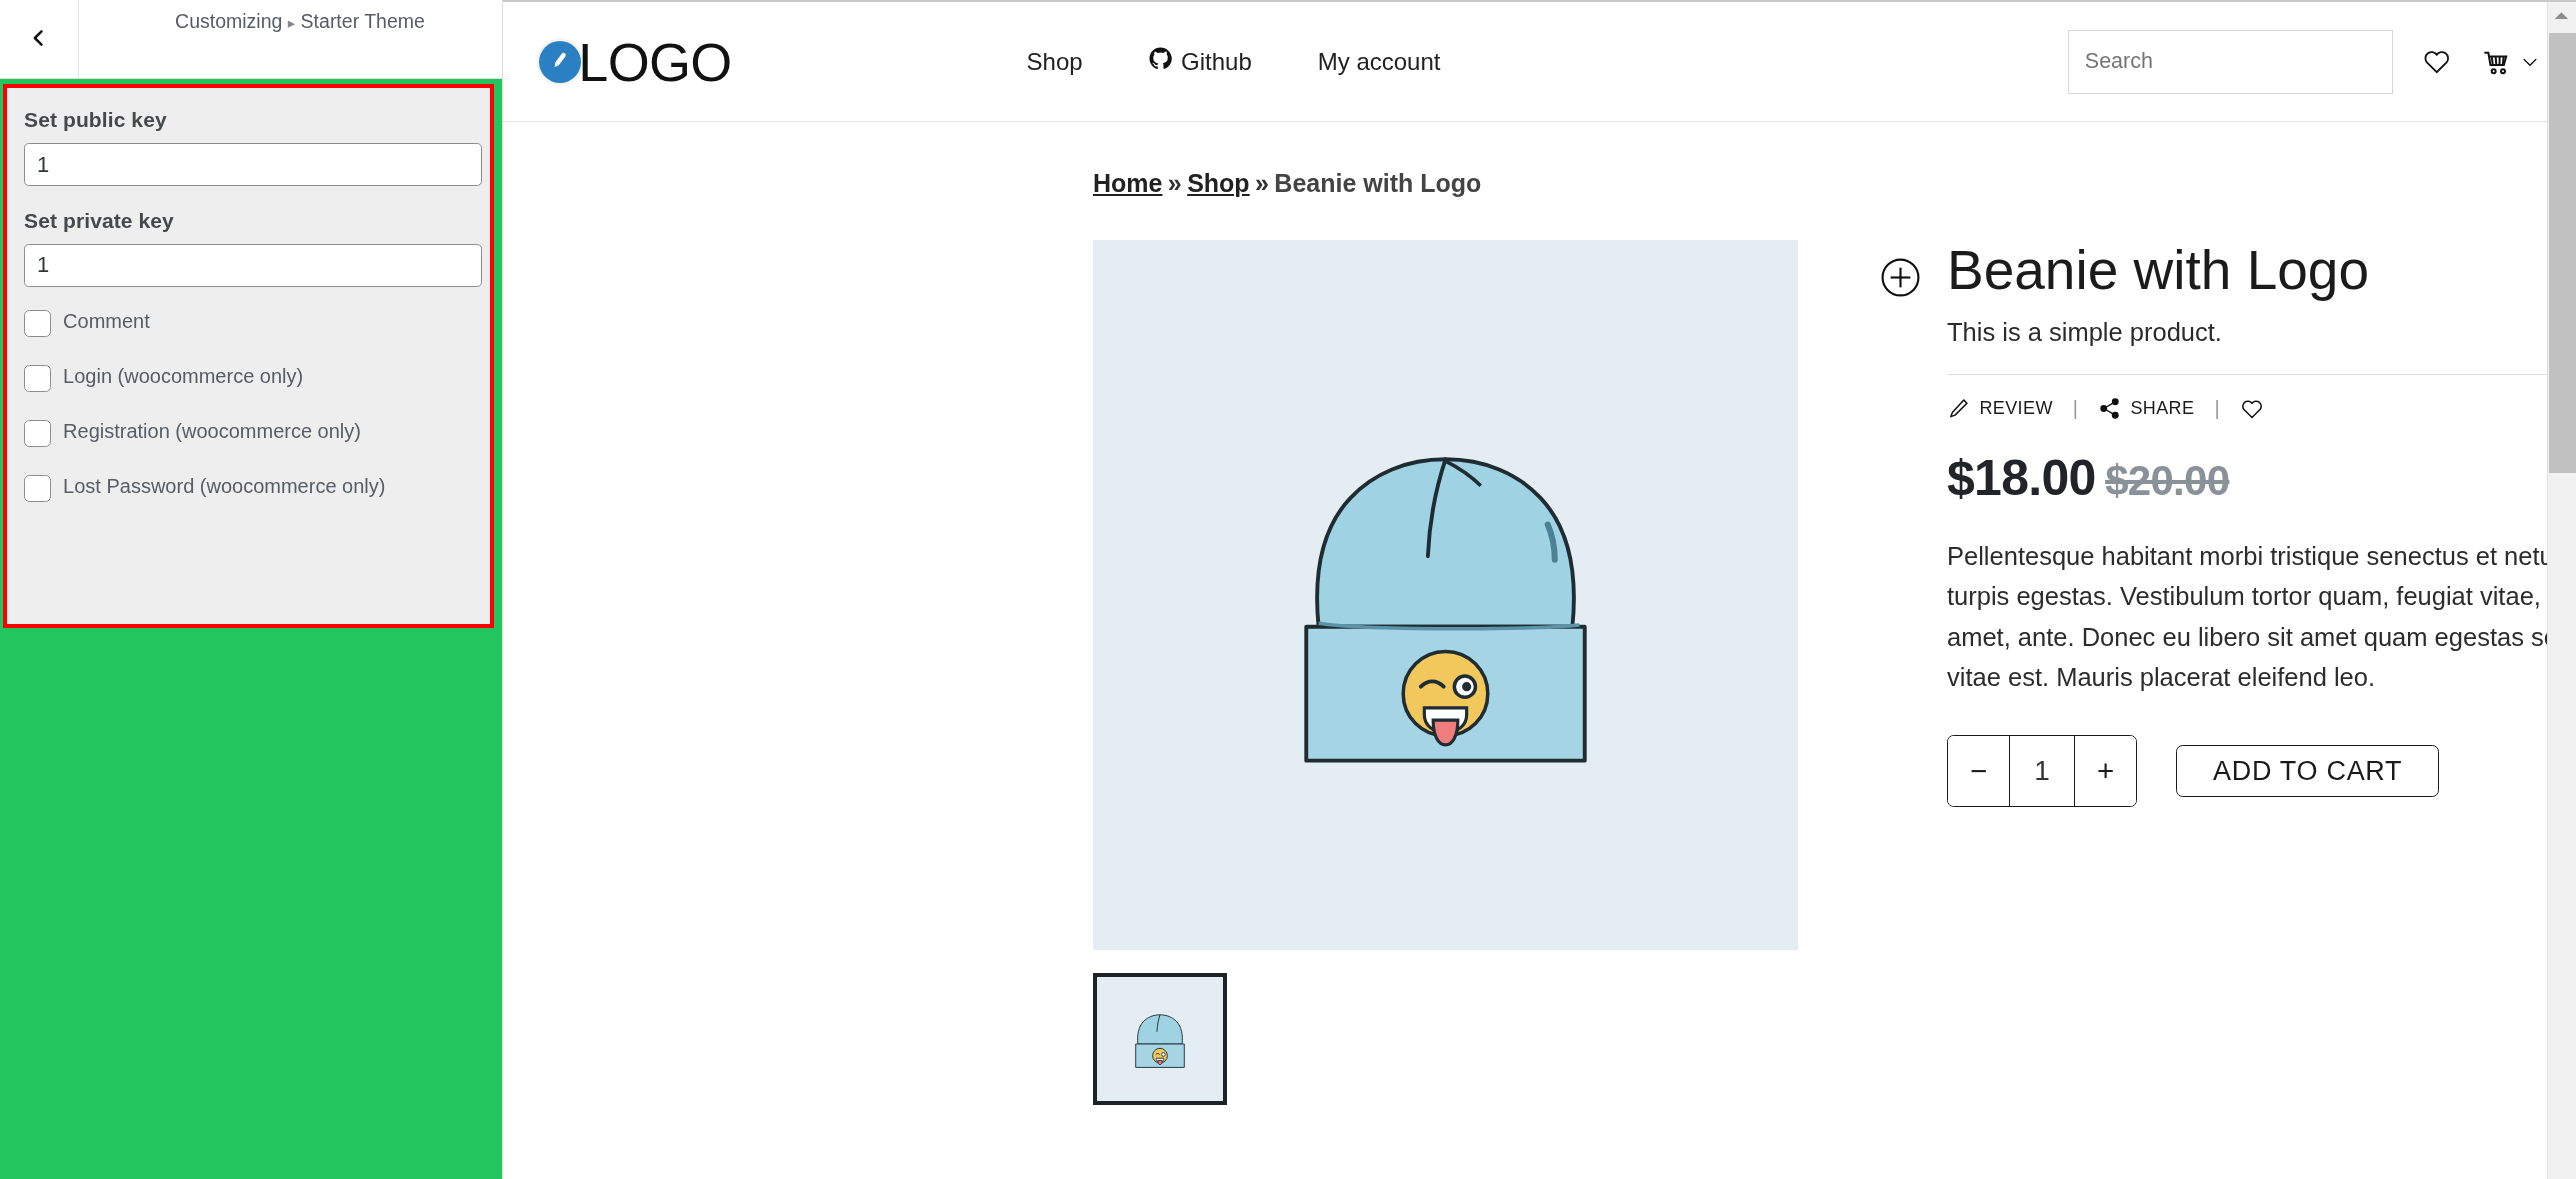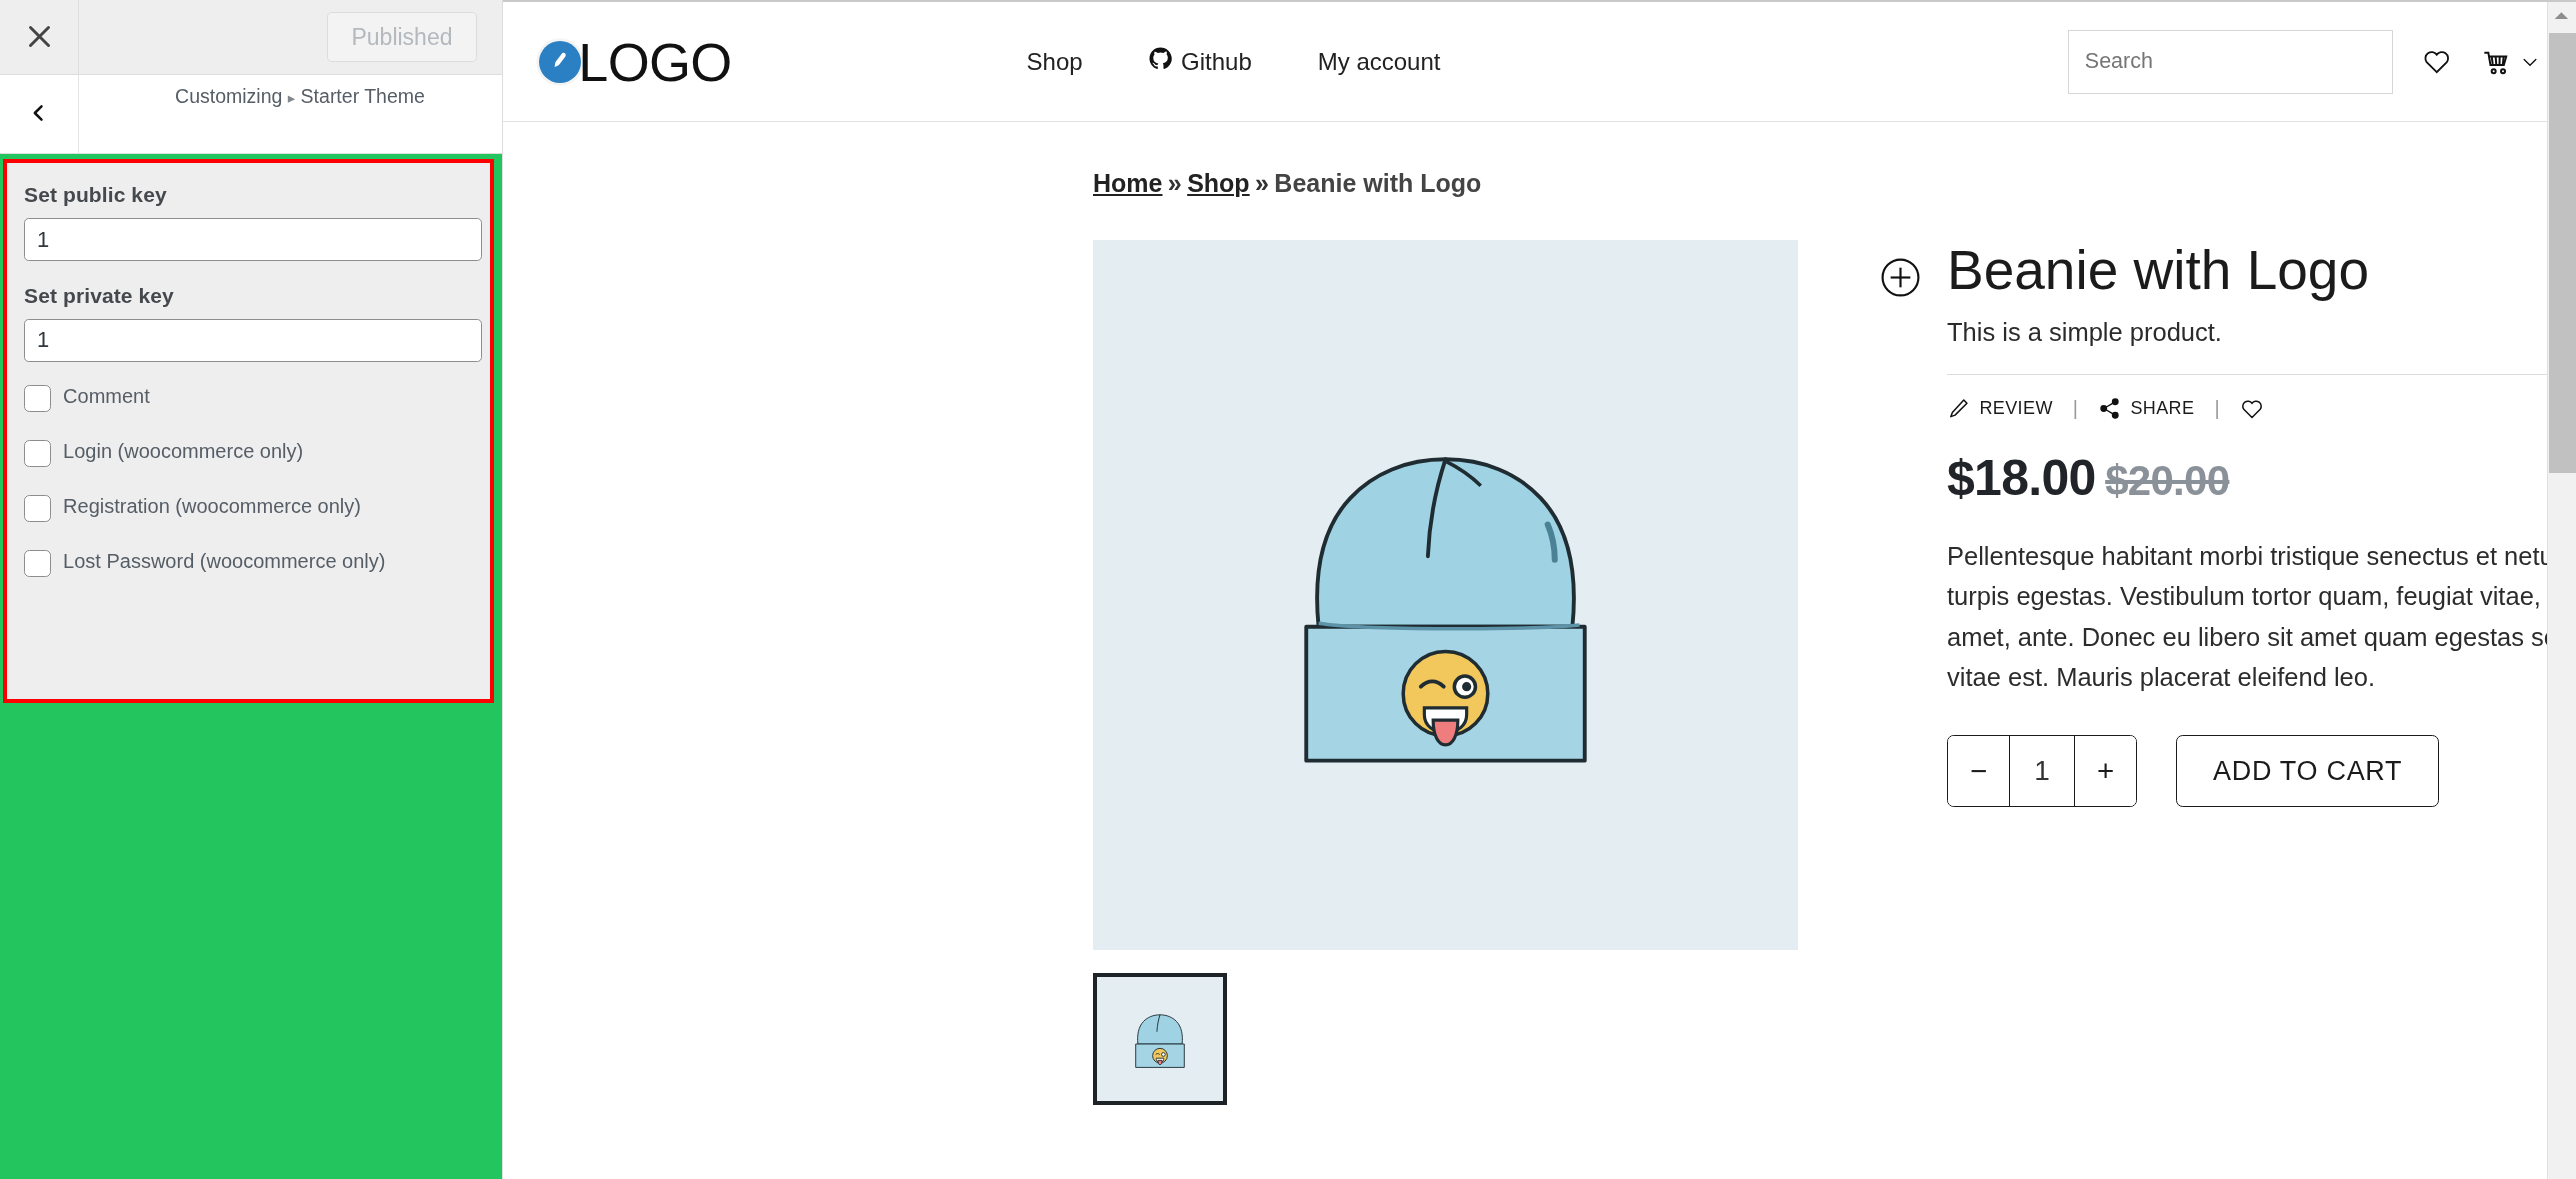--- a/index.html
+++ b/index.html
@@ -199,21 +199,21 @@
     background: #ffffff; cursor: pointer; font-size: 29.5px; color: #1b1b1b;
     border: none; font-family: "Liberation Sans", sans-serif;
   }
   .qty-minus { border-right: 1.3px solid #1b1b1b; }
   .qty-plus { border-left: 1.3px solid #1b1b1b; }
   .qty-val {
     width: 64px; display: flex; align-items: center; justify-content: center;
     font-size: 28px; color: #333333; background: #ffffff;
   }
   .add-cart {
-    height: 72px; padding: 0 36px;
+    height: 52px; padding: 0 36px;
     border: 1.3px solid #1b1b1b; border-radius: 6.7px; background: #ffffff;
     font-size: 27px; color: #1b1b1b; letter-spacing: 0.7px; cursor: pointer;
     font-family: "Liberation Sans", sans-serif;
   }
 
   
   .vscroll {
     position: absolute; right: 0; top: 0; width: 29.5px; height: 1180px;
     background: #f1f1f1; border-left: 0.7px solid #e0e0e0;
   }
@@ -225,32 +225,20 @@
     width: 27px; height: 440px; background: #c1c1c1; cursor: pointer;
   }
 </style>
 </head>
 <body>
 
 <div class="screen">
 
   <aside class="customizer">
 
-    <div class="cz-topbar">
-      <div class="cz-close">
-        <span>
-          <svg viewBox="0 0 24 24" fill="none" stroke="#444" stroke-width="2.6" stroke-linecap="round">
-            <line x1="4" y1="4" x2="20" y2="20"></line>
-              <line x1="20" y1="4" x2="4" y2="20"></line>
-          </svg>
-        </span>
-      </div>
-      <div class="cz-topbar-spacer"></div>
-      <button class="cz-published">Published</button>
-    </div>
 
     <div class="cz-header">
       <div class="cz-back">
         <span>
           <svg viewBox="0 0 24 24" fill="none" stroke="#111" stroke-width="3" stroke-linecap="round" stroke-linejoin="round">
             <polyline points="15,4 7,12 15,20"></polyline>
           </svg>
         </span>
       </div>
       <div class="cz-titles">

